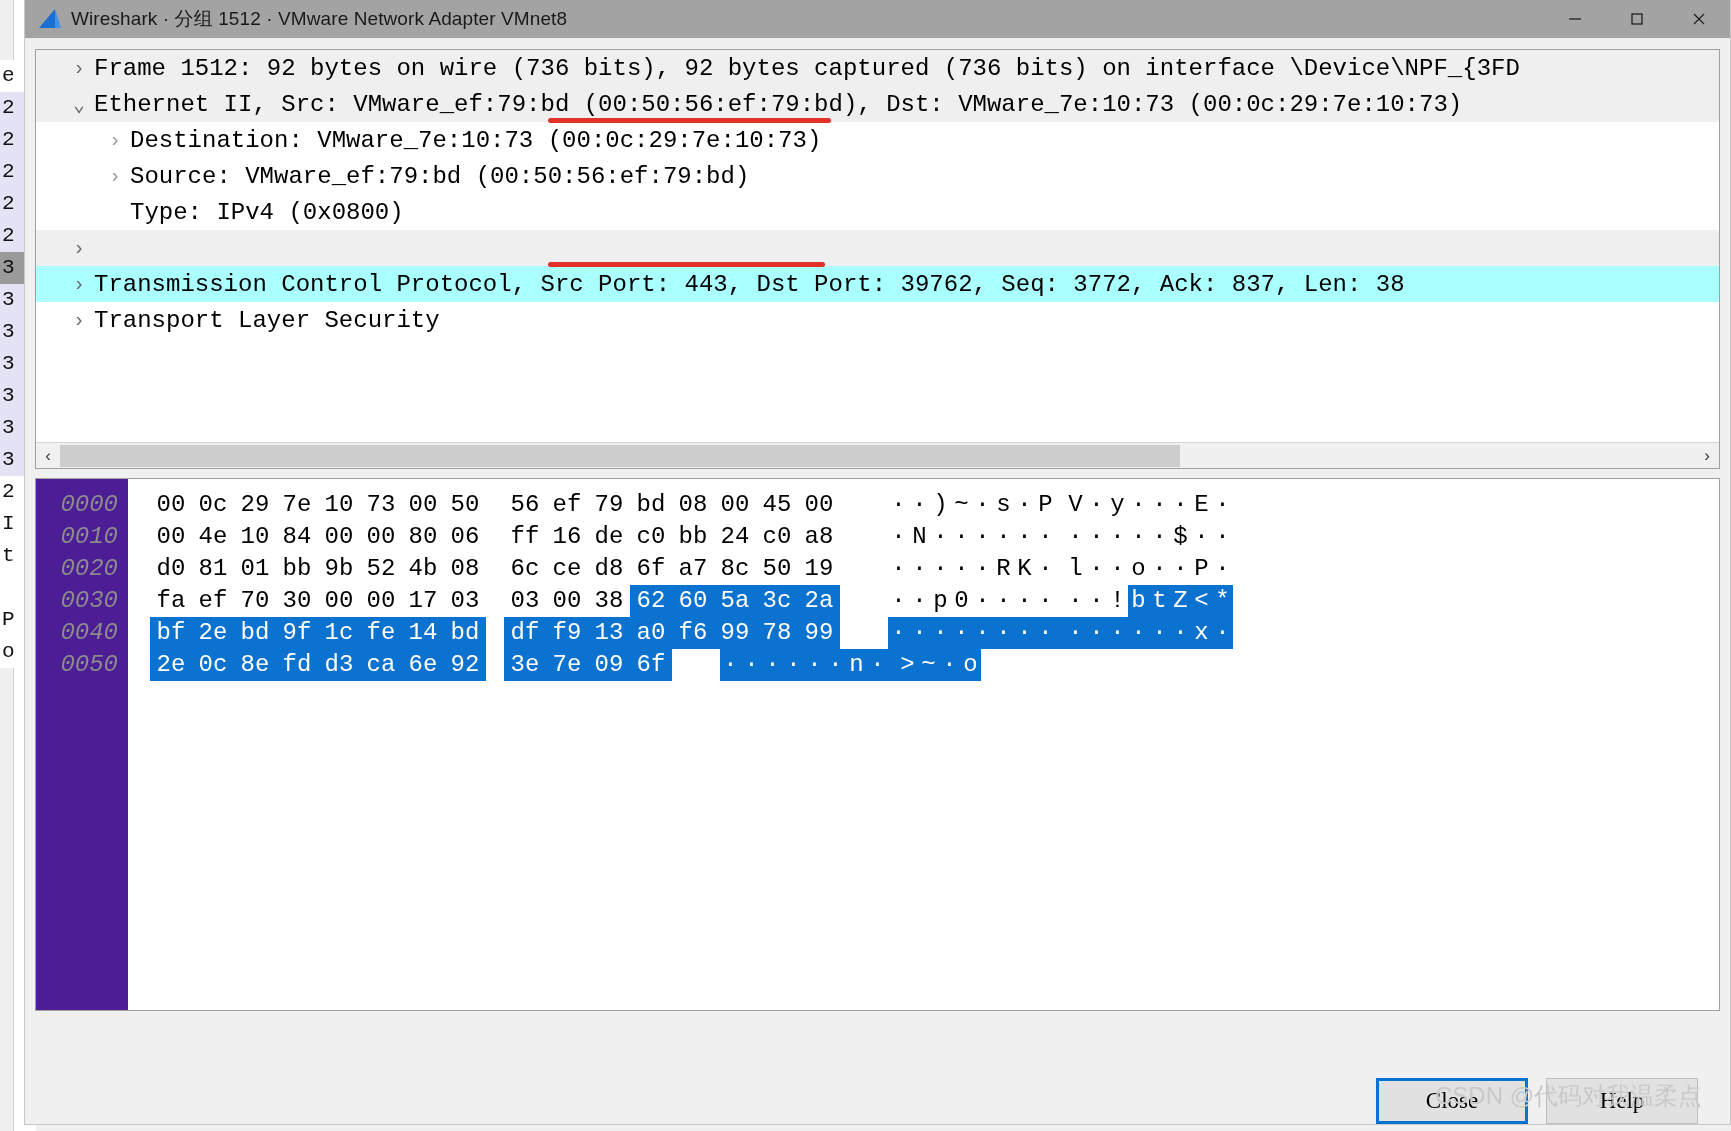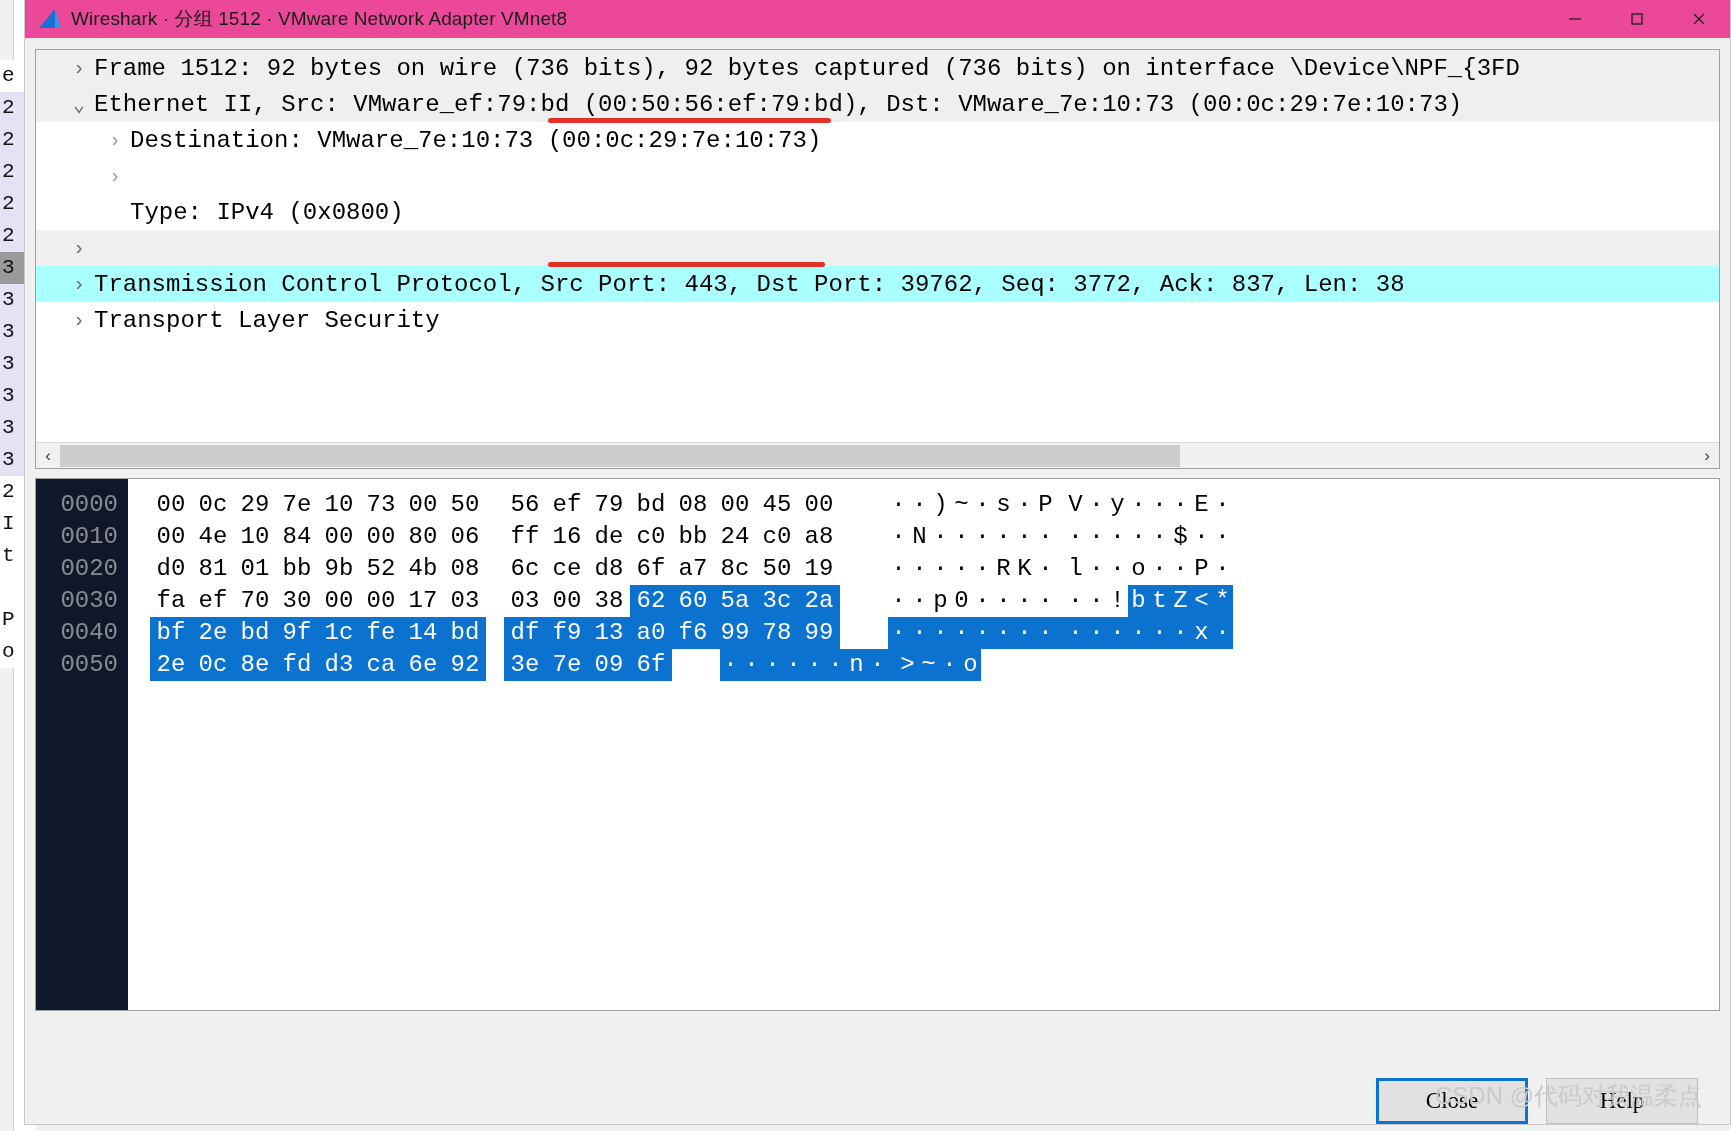--- a/index.html
+++ b/index.html
@@ -32,21 +32,21 @@
     width: 1707px; height: 1125px;
     background: #f0f0f0;
     border: 1px solid #c8c8c8;
     border-top: none;
     display: flex; flex-direction: column;
   }
 
   
   #titlebar {
     height: 39px; flex: 0 0 39px;
-    background: #ec4899;
+    background: #a3a3a3;
     display: flex; align-items: center;
     border-bottom: 1px solid #e8e8e8;
   }
   #title-icon { width: 34px; margin-left: 12px; display: flex; align-items: center; }
   #title-text {
     font-size: 19px; color: #1a1a1a; letter-spacing: .1px;
     white-space: nowrap;
   }
   .win-btns { margin-left: auto; display: flex; height: 39px; }
   .win-btn {
@@ -116,22 +116,23 @@
   }
 
   
   #bytes-pane {
     flex: 1 1 auto; margin-top: 9px; margin-bottom: 9px;
     background: #ffffff;
     border: 1px solid #a0a0a0;
     display: flex; overflow: hidden; min-height: 0;
   }
   #offset-col {
-    flex: 0 0 92px; background: #0f172a;
+    flex: 0 0 92px; background: #4c1d95;
     padding-top: 10px;
+    font-style: italic;
   }
   #hexdump-body {
     flex: 1 1 auto; padding-top: 10px; position: relative;
   }
   .hx-row {
     height: 32px; display: flex; align-items: center;
     font-family: "Liberation Mono", "DejaVu Sans Mono", monospace;
     font-size: 24px; line-height: 32px; padding-left: 22px;
   }
   .off {
@@ -241,20 +242,21 @@
           <div class="trow sel-gray">
             <span class="twisty">⌄</span>
             <span class="ttext">Ethernet II, Src: VMware_ef:79:bd (00:50:56:ef:79:bd), Dst: VMware_7e:10:73 (00:0c:29:7e:10:73)</span>
           </div>
           <div class="trow indent1">
             <span class="twisty">›</span>
             <span class="ttext">Destination: VMware_7e:10:73 (00:0c:29:7e:10:73)</span>
           </div>
           <div class="trow indent1">
             <span class="twisty">›</span>
+            <span class="ttext">Source: VMware_ef:79:bd (00:50:56:ef:79:bd)</span>
           </div>
           <div class="trow indent1">
             <span class="twisty"></span>
             <span class="ttext">Type: IPv4 (0x0800)</span>
           </div>
           <div class="trow sel-gray">
             <span class="twisty">›</span>
           </div>
           <div class="trow sel-cyan">
             <span class="twisty">›</span>

